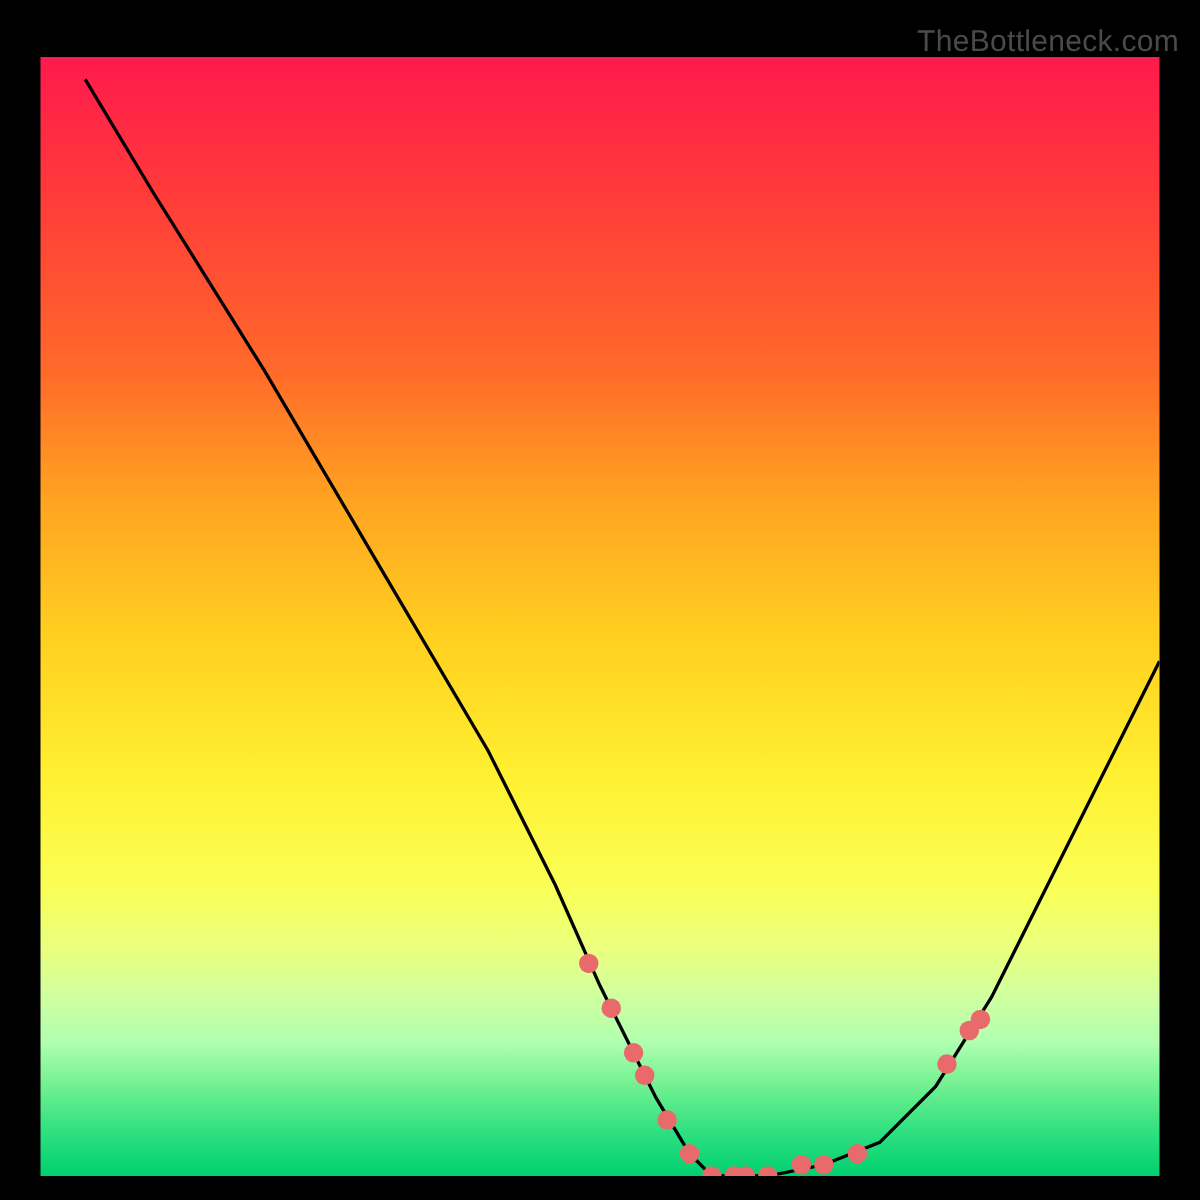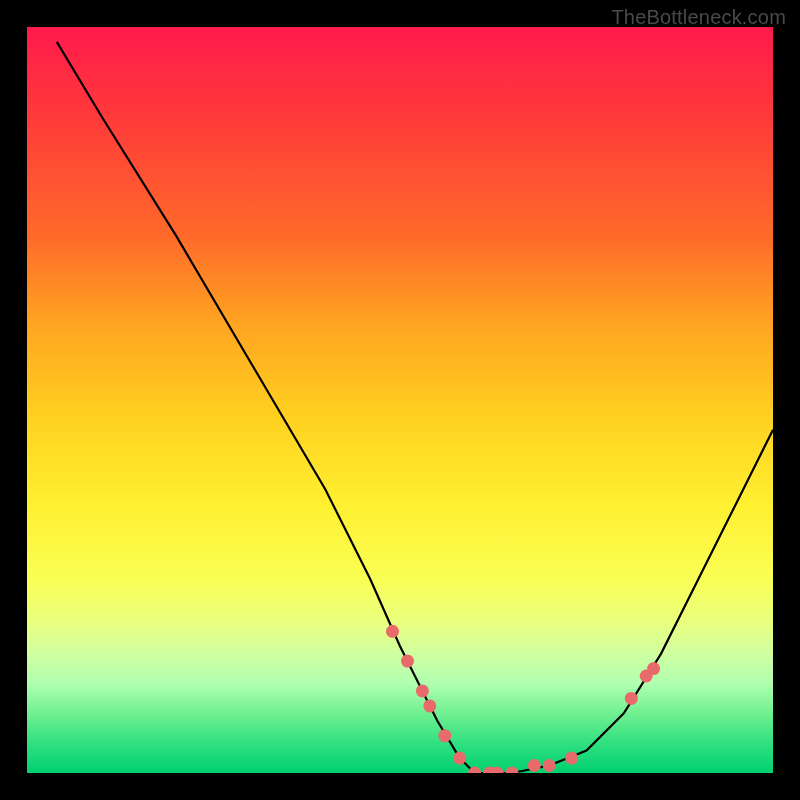--- a/index.html
+++ b/index.html
@@ -1,17 +1,17 @@
 <!DOCTYPE html>
 <html><head>
 <meta charset="utf-8">
 <style>
   * { margin: 0; padding: 0; box-sizing: border-box; }
   body { width: 800px; height: 800px; background: #000; position: relative; font-family: Arial, sans-serif; overflow: hidden; }
-  .chart-outer { position: absolute; left: 0; top: 0; width: 800px; height: 620px; background: #000; }
+  .chart-outer { position: absolute; left: 0; top: 11px; width: 800px; height: 620px; background: #000; }
   .plot-area {
     position: absolute;
     left: 27px;
     top: 27px;
     width: 746px;
     height: 746px;
     background: linear-gradient(to bottom,
       #ff1a4d 0%,
       #ff3a3a 12%,
       #ff6a2a 28%,

